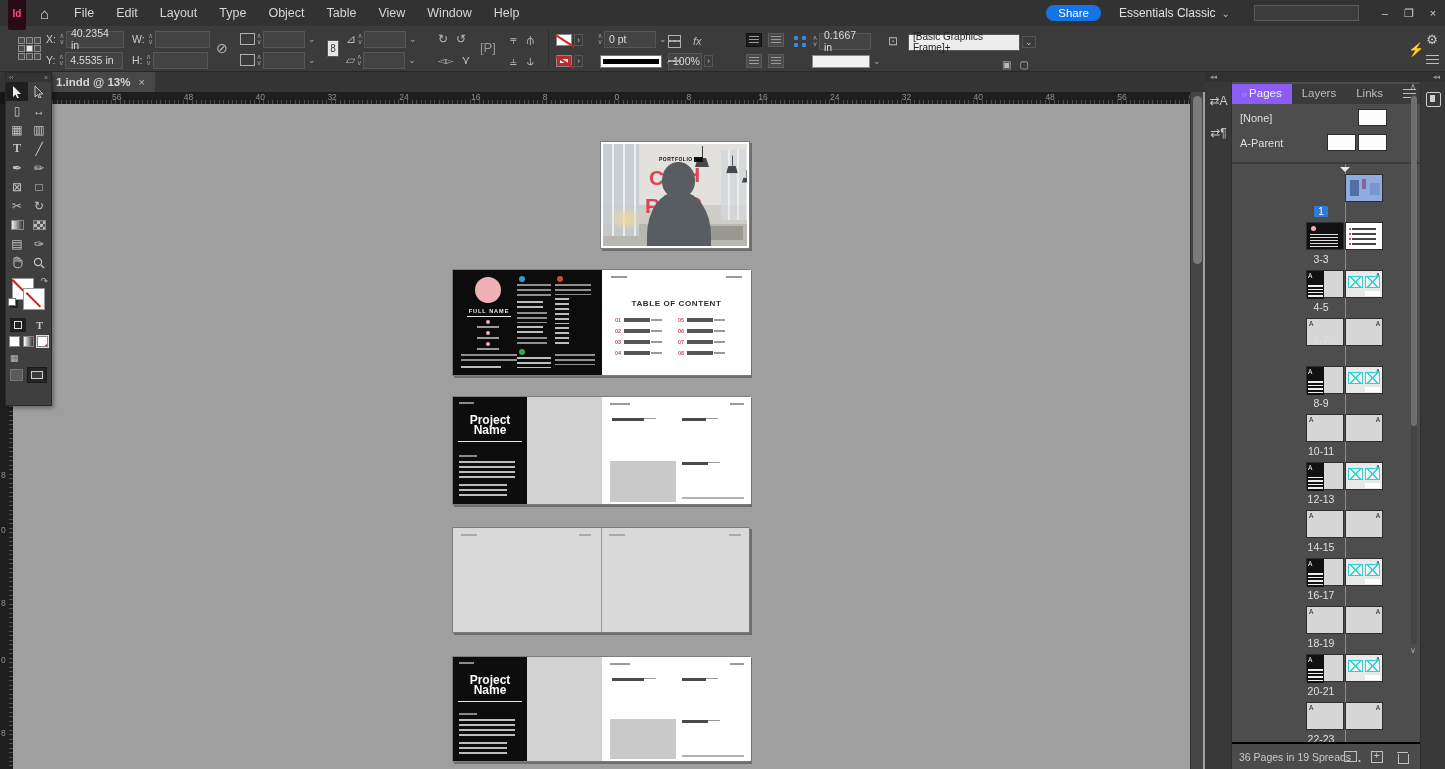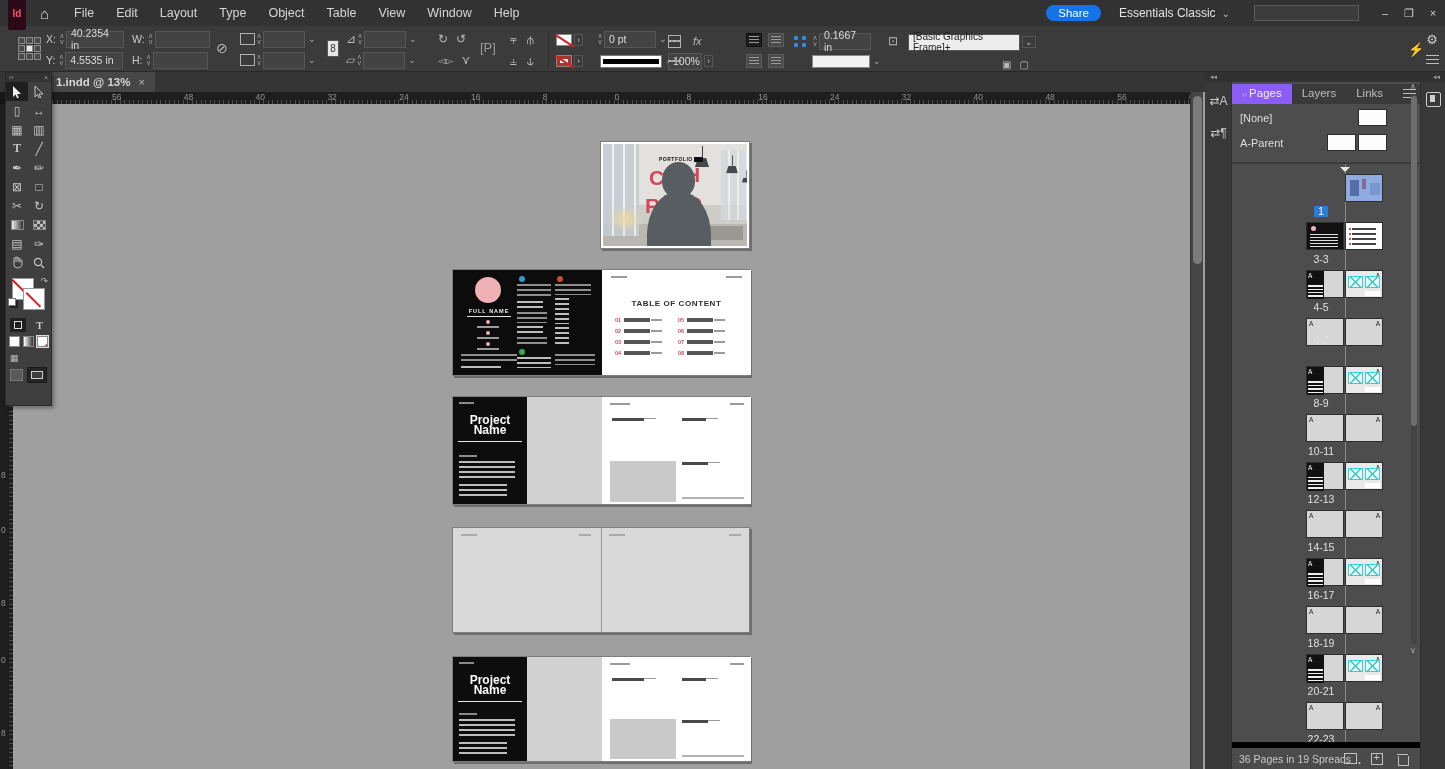--- a/index.html
+++ b/index.html
@@ -169,21 +169,21 @@
   .pglab { position:absolute; width:178px; text-align:center; font-size:10.5px; color:#e0e0e0; }
   .pglab .badge { background:#2d7bd6; color:#fff; padding:0px 4px; font-size:10px; border-radius:1px; }
   .xframe { position:absolute; background:
       linear-gradient(45deg, transparent 46%, #35cfcf 46% 54%, transparent 54%),
       linear-gradient(-45deg, transparent 46%, #35cfcf 46% 54%, transparent 54%), #eef7f7;
       border:1.5px solid #35cfcf; }
   .plscroll { position:absolute; right:2px; top:2px; width:9px; height:574px; }
   .plscroll .tr { position:absolute; left:2px; top:10px; width:6px; height:550px; background:#444; border-radius:3px; }
   .plscroll .th { position:absolute; left:2px; top:12px; width:6px; height:330px; background:#6e6e6e; border-radius:3px; }
   .plscroll .ch { position:absolute; left:1px; color:#aaa; font-size:8px; }
-  .pfooter { position:absolute; left:0; top:660px; width:188px; height:27px; background:#4b4b4b; border-top:6px solid #000000; display:flex; align-items:center; }
+  .pfooter { position:absolute; left:0; top:660px; width:188px; height:27px; background:#4b4b4b; border-top:2px solid #000000; display:flex; align-items:center; }
   .pfoot-txt { margin-left:7px; font-size:10.5px; color:#cscsc5; color:#c9c9c9; }
   .pfi { display:flex; align-items:center; gap:14px; position:absolute; right:12px; }
   .ic-pagesize { width:13px; height:11px; border:1.5px solid #c0c0c0; position:relative; }
   .ic-pagesize::after { content:"."; position:absolute; right:-5px; bottom:-4px; color:#c0c0c0; font-weight:bold; }
   .ic-newpage { width:12px; height:12px; border:1.5px solid #c0c0c0; position:relative; }
   .ic-newpage::before { content:"+"; position:absolute; left:1.5px; top:-2.5px; color:#c0c0c0; font-size:11px; }
   .ic-trash { width:11px; height:12px; position:relative; }
   .ic-trash::before { content:""; position:absolute; left:1px; top:3px; width:9px; height:9px; border:1.5px solid #c0c0c0; border-top:none; }
   .ic-trash::after { content:""; position:absolute; left:0; top:1px; width:11px; height:1.5px; background:#c0c0c0; }
 </style>

